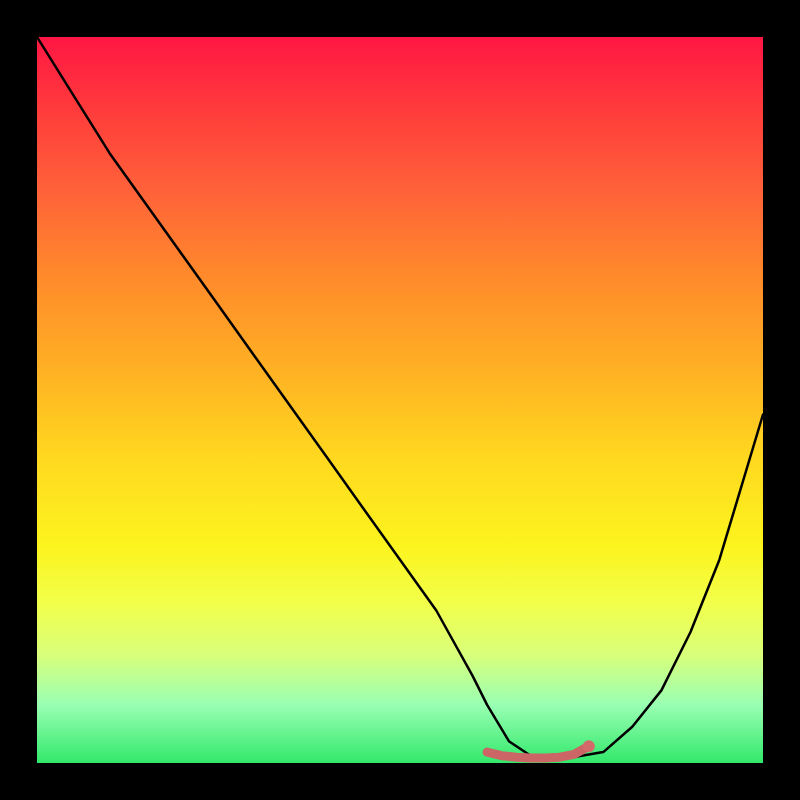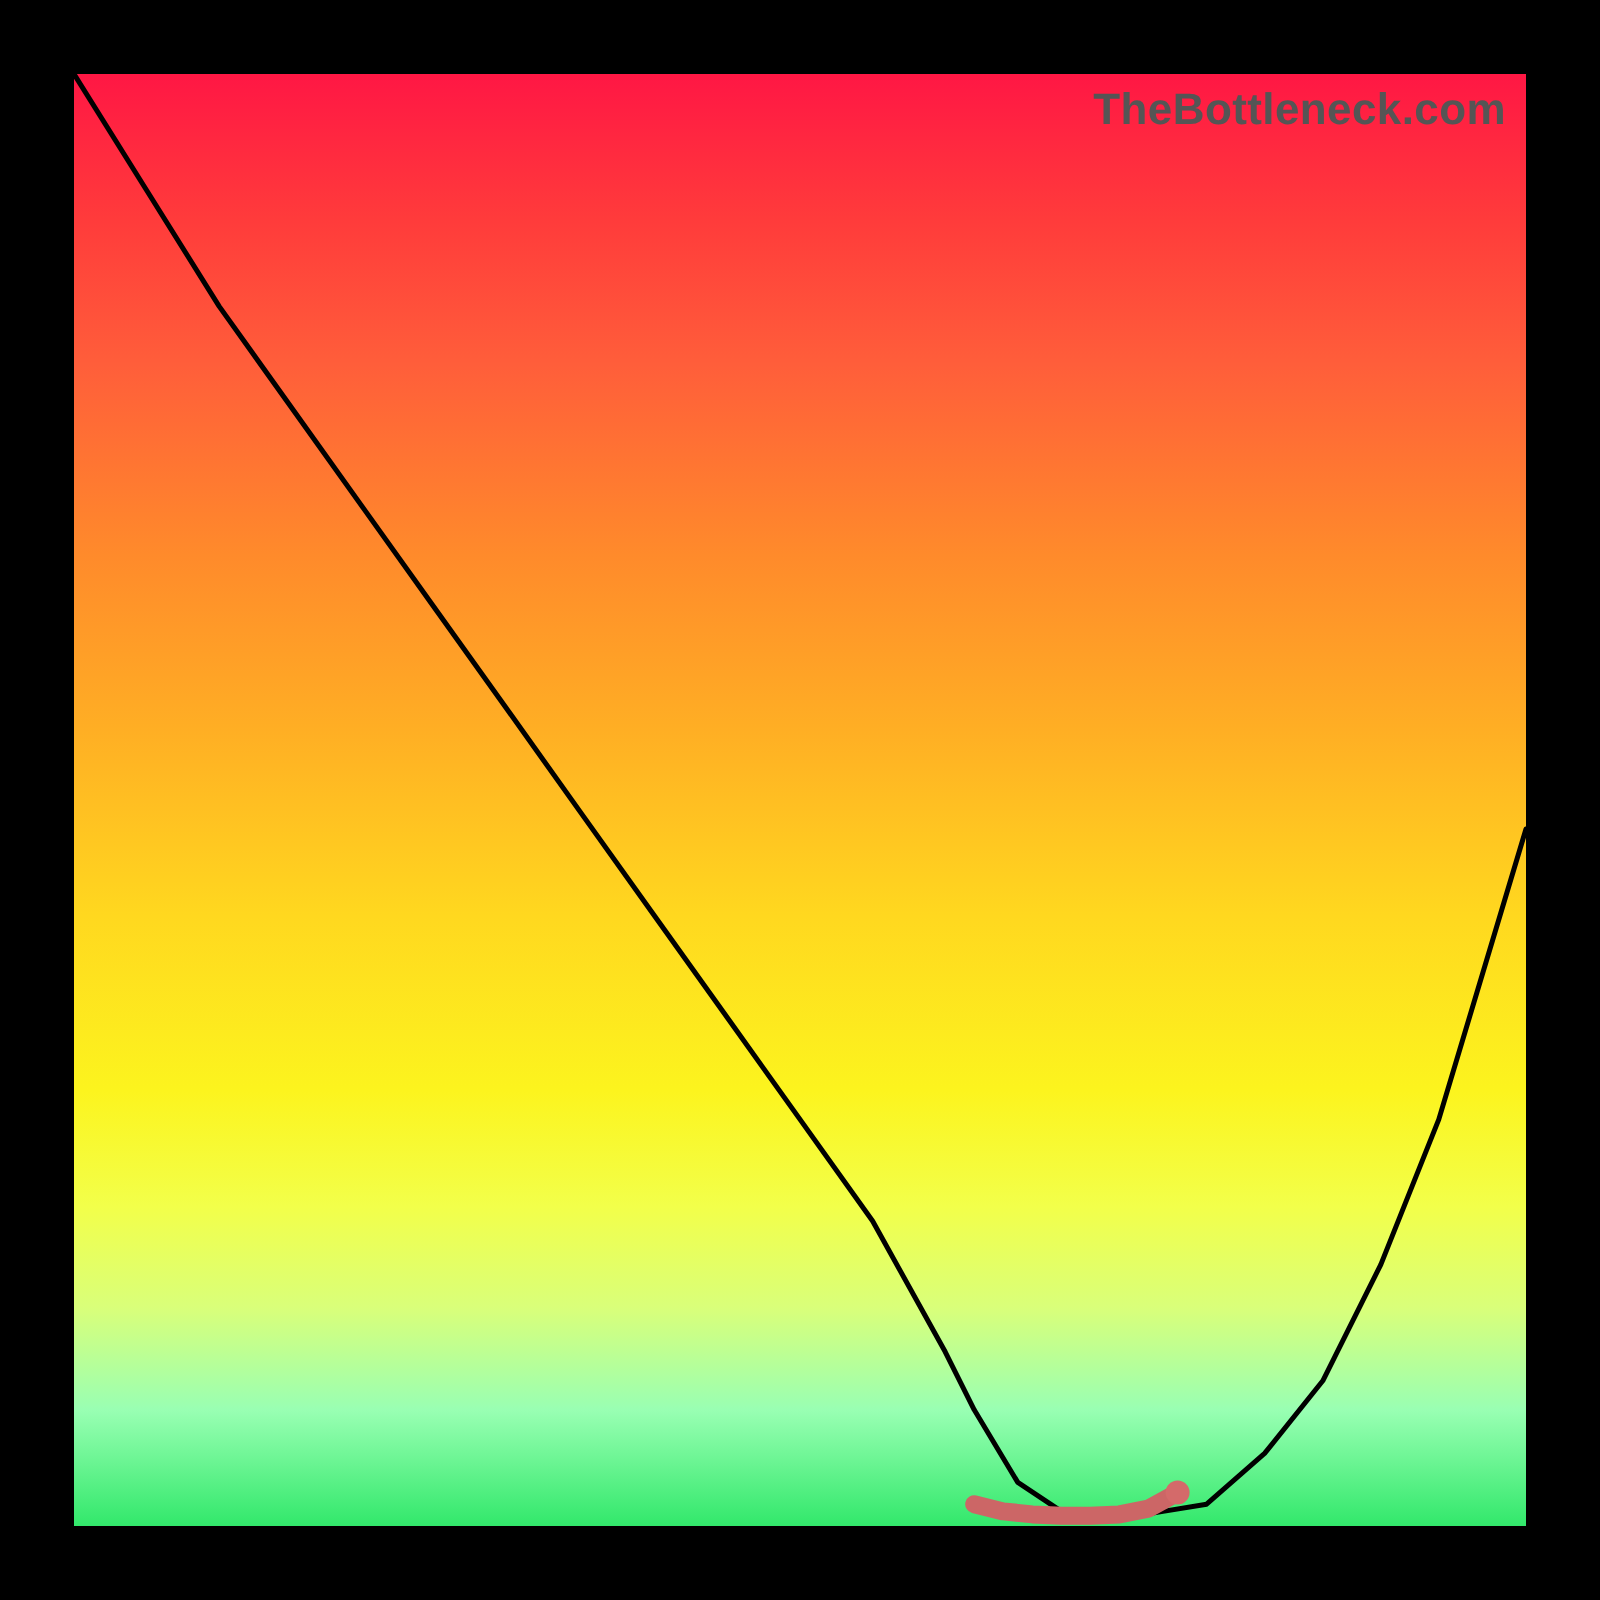--- a/index.html
+++ b/index.html
@@ -54,21 +54,20 @@
     width: 726px;
     height: 726px;
   }
 </style>
 </head>
 <body>
 
 <div class="frame">
   <div class="plot">
 
-    <div class="watermark">TheBottleneck.com</div>
 
     <svg class="curve" viewBox="0 0 726 726" preserveAspectRatio="none">
       <path id="curve-path" fill="none" stroke="#000000" stroke-width="2.5" stroke-linecap="round" stroke-linejoin="round" d="M0.0 0.0 L36.3 58.1 L72.6 116.2 L108.9 167.0 L145.2 217.8 L181.5 268.6 L217.8 319.4 L254.1 370.3 L290.4 421.1 L326.7 471.9 L363.0 522.7 L399.3 573.5 L435.6 638.9 L450.1 667.9 L471.9 704.2 L493.7 718.7 L508.2 722.4 L522.7 722.4 L544.5 718.7 L566.3 715.1 L595.3 689.7 L624.4 653.4 L653.4 595.3 L682.4 522.7 L726.0 377.5"></path>
       <path id="marker-path" fill="none" stroke="#cc6666" stroke-width="9" stroke-linecap="round" stroke-linejoin="round" d="M450.1 715.1 L464.6 718.7 L479.2 720.2 L493.7 720.9 L508.2 720.9 L522.7 720.2 L537.2 717.3 L551.8 709.3"></path>
       <circle id="marker-dot" r="6" fill="#d46a6a" cx="551.8" cy="709.3"></circle>
     </svg>
 
   </div>
 </div>
 

